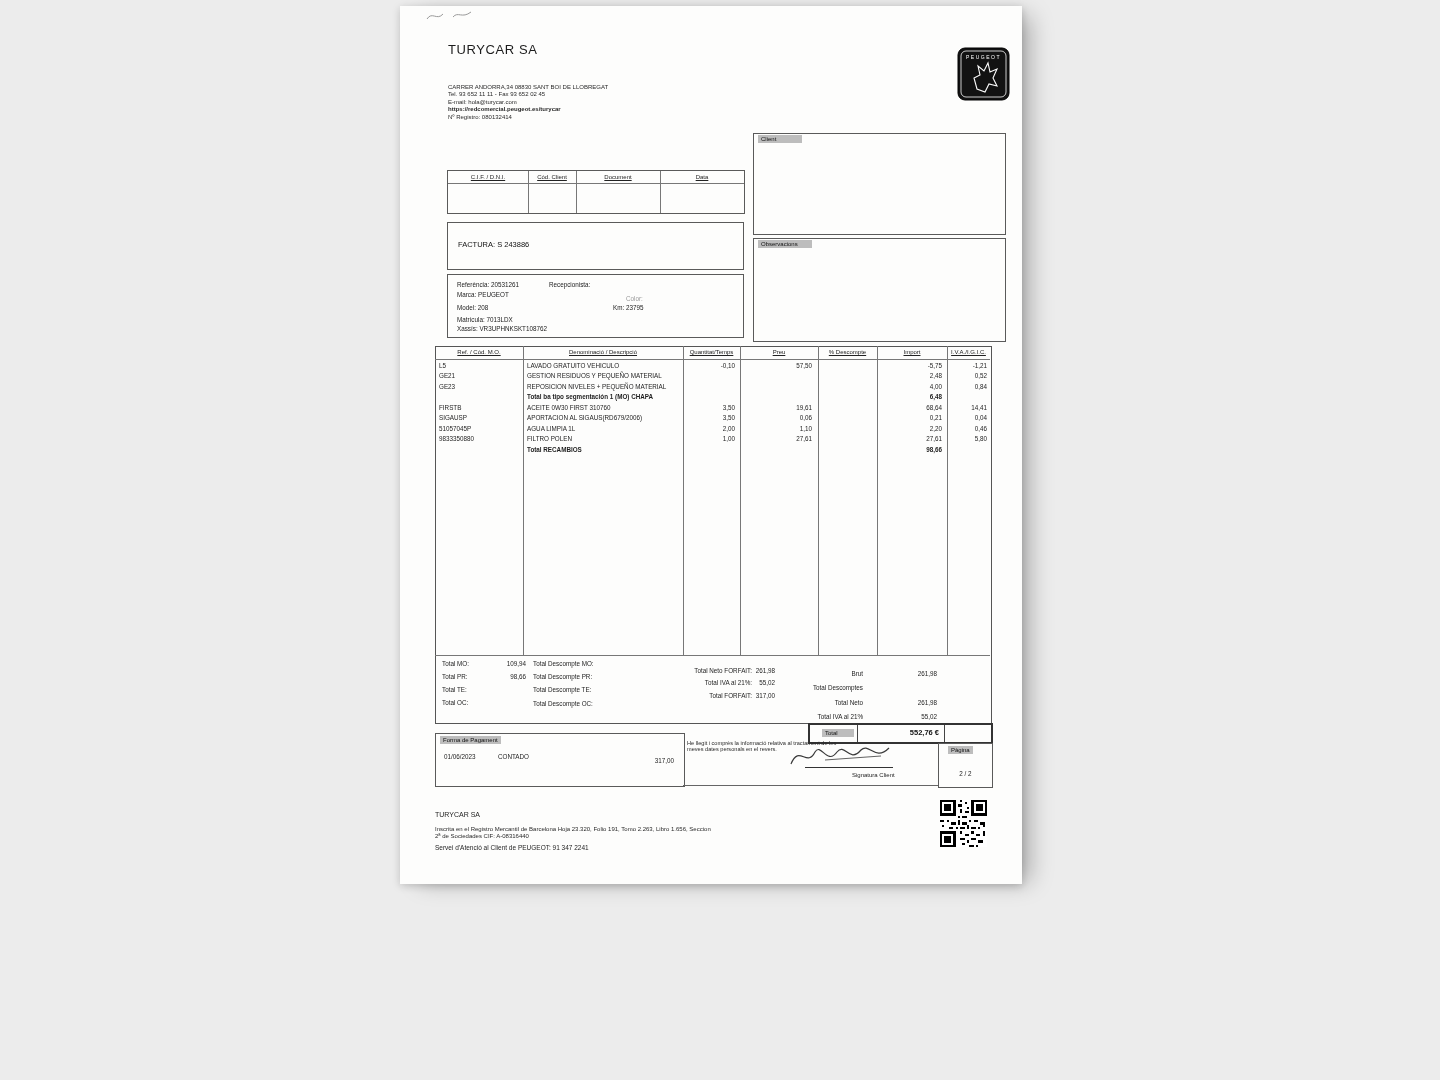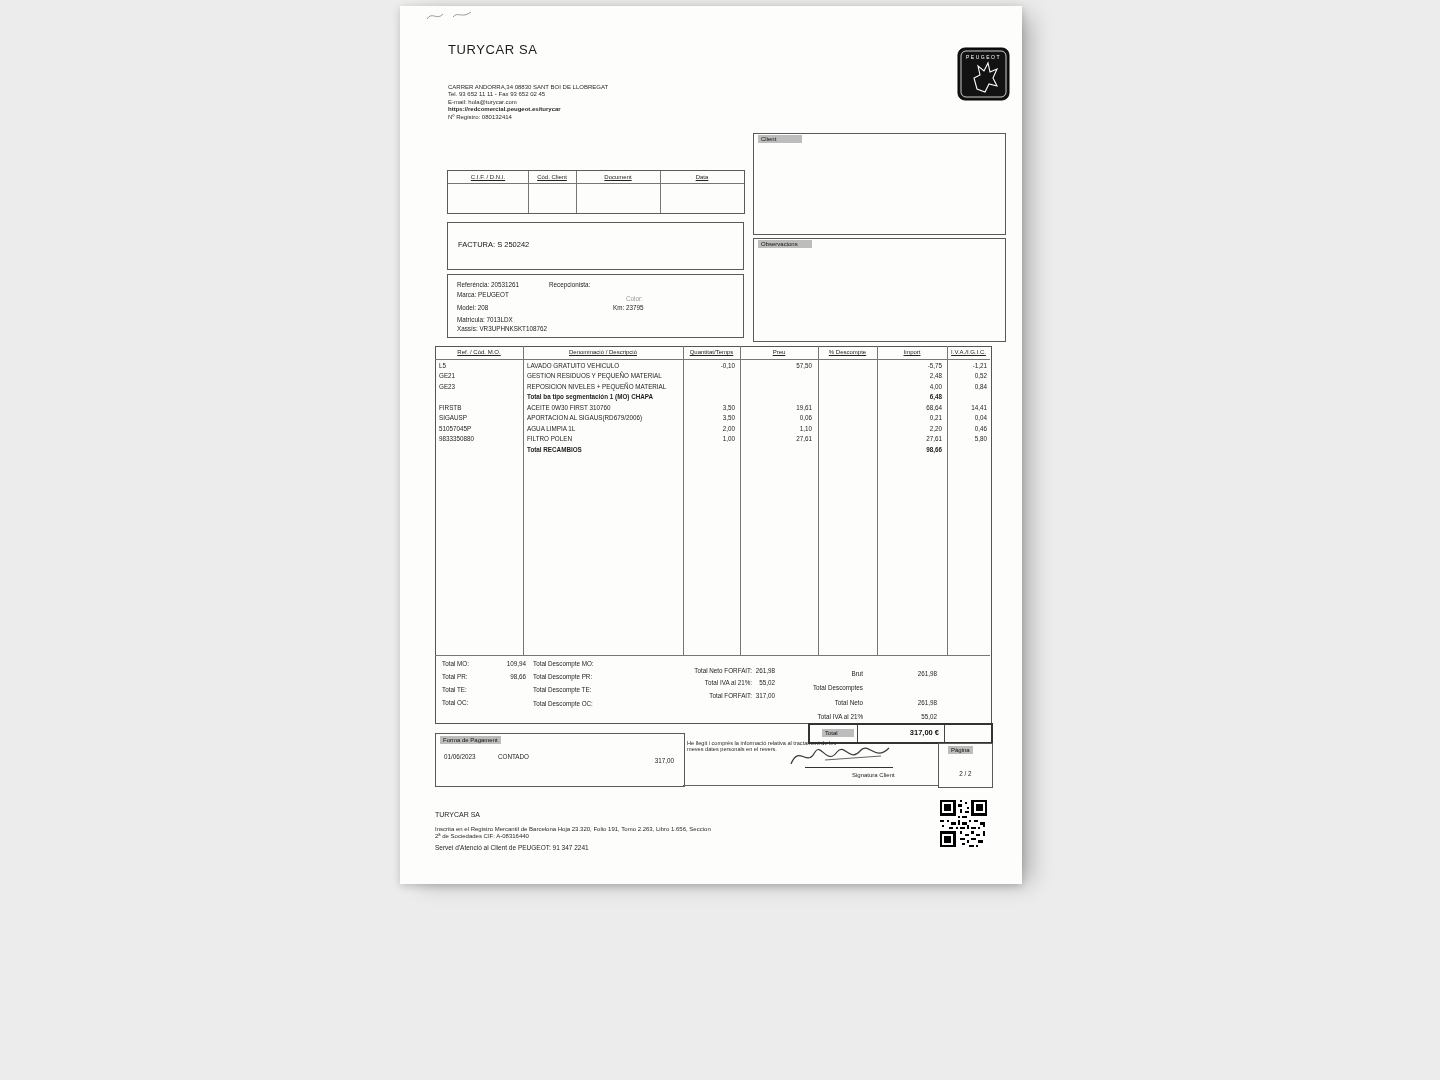--- a/index.html
+++ b/index.html
@@ -79,21 +79,21 @@
     <span class="hdrcell" style="left:80px;width:48px;">Cód. Client</span>
     <span class="hdrcell" style="left:128px;width:84px;">Document</span>
     <span class="hdrcell" style="left:212px;width:84px;">Data</span>
     <div class="hline" style="left:0;top:12px;width:296px;"></div>
     <div class="vline" style="left:80px;top:0;height:42px;"></div>
     <div class="vline" style="left:128px;top:0;height:42px;"></div>
     <div class="vline" style="left:212px;top:0;height:42px;"></div>
   </div>
 
   <div class="box" style="left:47px;top:216px;width:295px;height:46px;">
-    <span class="abs" style="left:10px;top:17px;font-size:7.5px;color:#111;">FACTURA: S 250242</span>
+    <span class="abs" style="left:10px;top:17px;font-size:7.5px;color:#111;">FACTURA: S 243886</span>
   </div>
 
   <div class="box" style="left:47px;top:268px;width:295px;height:62px;font-size:6.3px;">
     <span class="abs" style="left:9px;top:6px;">Referència: 20531261</span>
     <span class="abs" style="left:101px;top:6px;">Recepcionista:</span>
     <span class="abs" style="left:9px;top:16px;">Marca: PEUGEOT</span>
     <span class="abs" style="left:178px;top:20px;color:#9a9a9a;">Color:</span>
     <span class="abs" style="left:9px;top:29px;">Model: 208</span>
     <span class="abs" style="left:165px;top:29px;">Km: 23795</span>
     <span class="abs" style="left:9px;top:41px;">Matrícula: 7013LDX</span>
@@ -202,21 +202,21 @@
   <span class="abs sm r" style="left:490px;top:664px;width:47px;">261,98</span>
   <span class="abs sm r" style="left:380px;top:678px;width:83px;">Total Descomptes</span>
   <span class="abs sm r" style="left:380px;top:693px;width:83px;">Total Neto</span>
   <span class="abs sm r" style="left:490px;top:693px;width:47px;">261,98</span>
   <span class="abs sm r" style="left:380px;top:707px;width:83px;">Total IVA al 21%</span>
   <span class="abs sm r" style="left:490px;top:707px;width:47px;">55,02</span>
 
   <div class="totalbox">
     <span class="glabel" style="position:absolute;left:12px;top:3.5px;min-width:26px;">Total</span>
     <div class="totalinner">
-      <span class="totalval">317,00 €</span>
+      <span class="totalval">552,76 €</span>
     </div>
   </div>
 
   <div class="box" style="left:35px;top:727px;width:248px;height:52px;">
     <span class="glabel" style="position:absolute;left:4px;top:2px;">Forma de Pagament</span>
     <span class="abs sm" style="left:8px;top:19px;">01/06/2023</span>
     <span class="abs sm" style="left:62px;top:19px;">CONTADO</span>
     <span class="abs sm r" style="left:200px;top:23px;width:38px;">317,00</span>
   </div>
 

